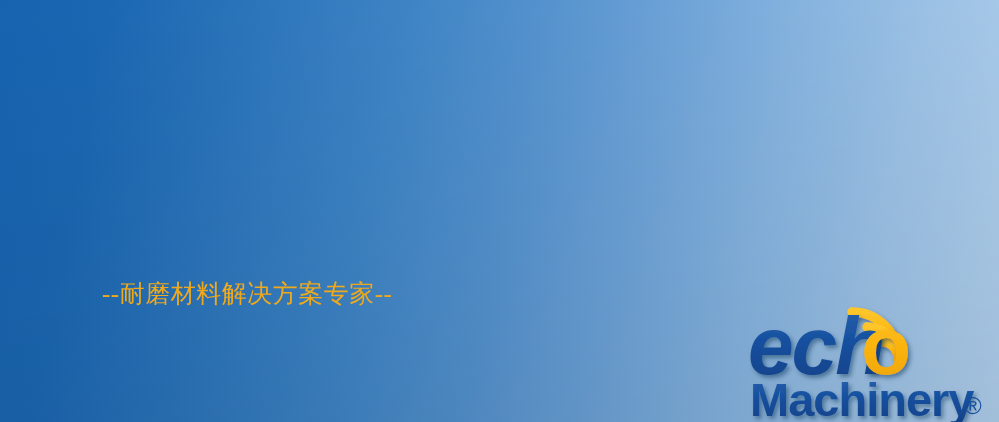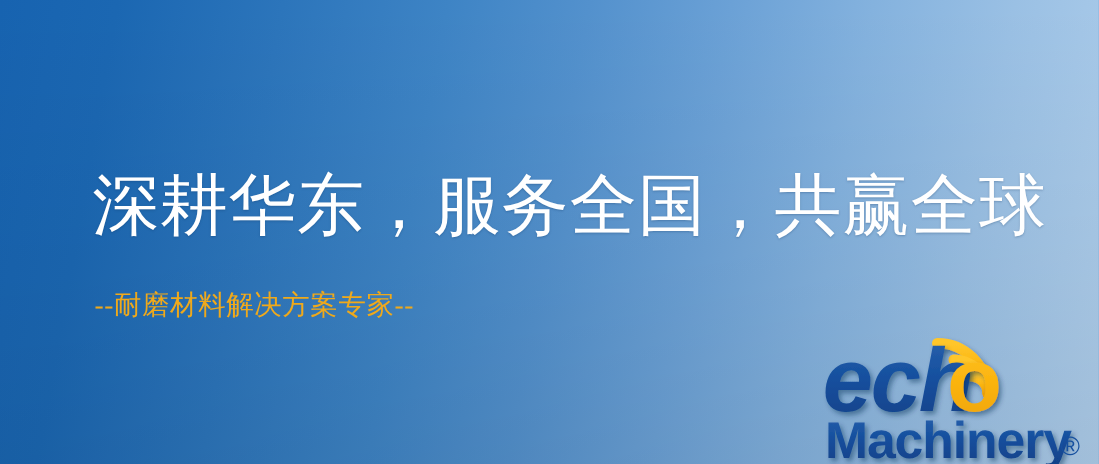--- a/index.html
+++ b/index.html
@@ -44,21 +44,21 @@
     letter-spacing: 1px;
     white-space: nowrap;
     text-shadow: 0 1px 2px rgba(10,45,90,0.28);
   }
 
   
   .subtitle {
     position: absolute;
     left: 86px;
     top: 263px;
-    margin: 0;
+    margin: 16px;
     font-family: "Liberation Serif", "DejaVu Serif", serif;
     font-size: 25px;
     line-height: 30px;
     font-weight: 400;
     color: #EFA91B;
     letter-spacing: 0.5px;
     white-space: nowrap;
   }
 
   
@@ -70,21 +70,20 @@
     height: 126px;
     text-align: right;
   }
   #logo svg { display: block; }
 </style>
 </head>
 <body>
 
 <div id="banner">
 
-  <h1 class="headline">深耕华东，服务全国，共赢全球</h1>
 
   <p class="subtitle">--耐磨材料解决方案专家--</p>
 
   <div id="logo">
     <svg width="251" height="126" viewBox="0 0 251 126" xmlns="http://www.w3.org/2000/svg">
       <defs>
         <linearGradient id="blueGrad" x1="0" y1="0" x2="0" y2="1">
           <stop offset="0%" stop-color="#2A63AE"></stop>
           <stop offset="45%" stop-color="#16509F"></stop>
           <stop offset="100%" stop-color="#103F86"></stop>

